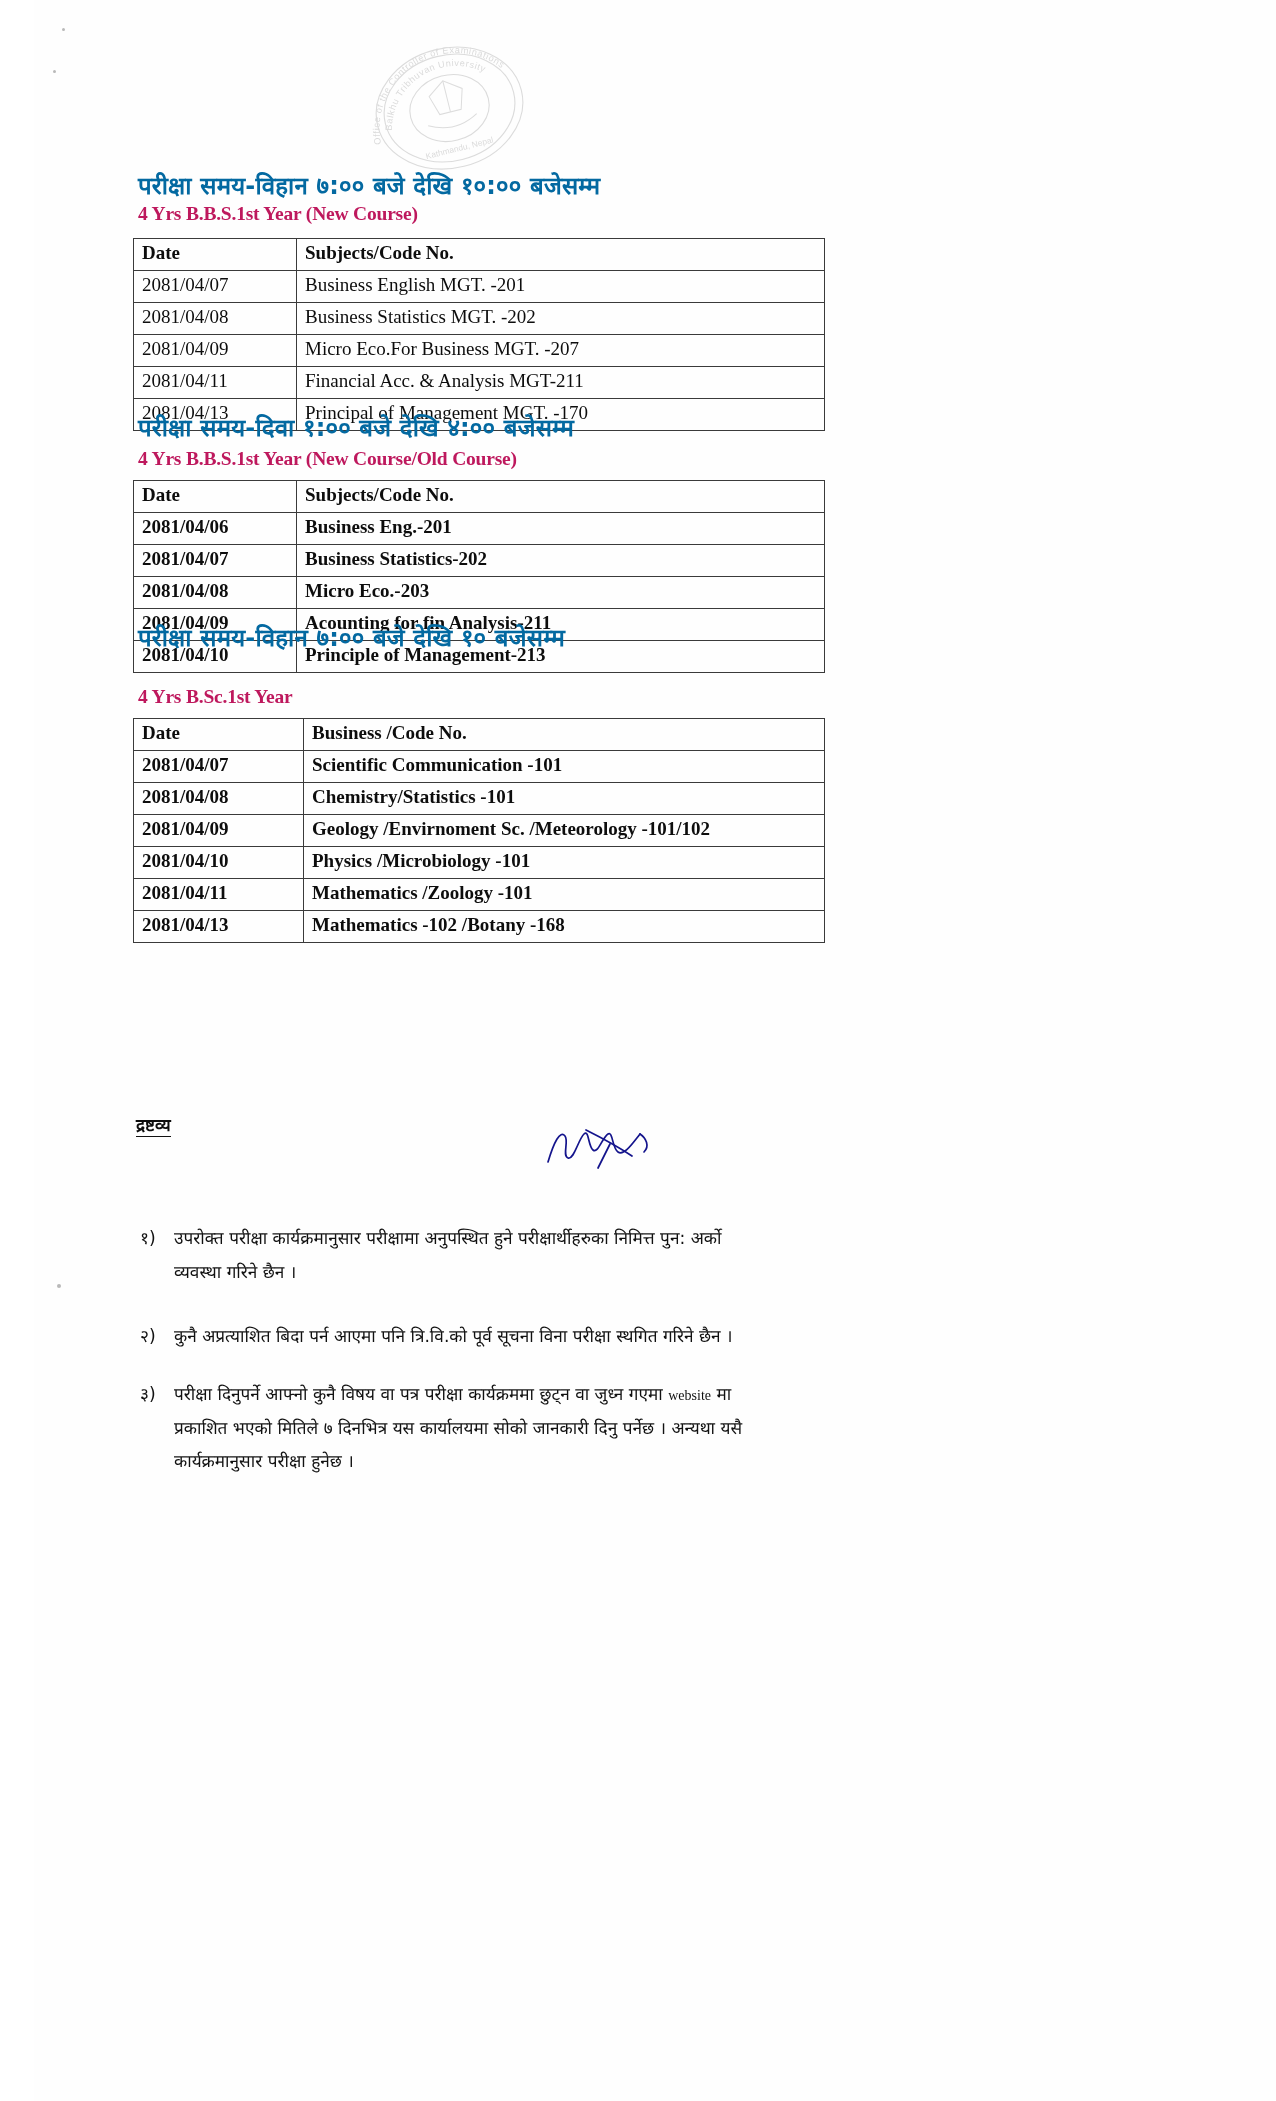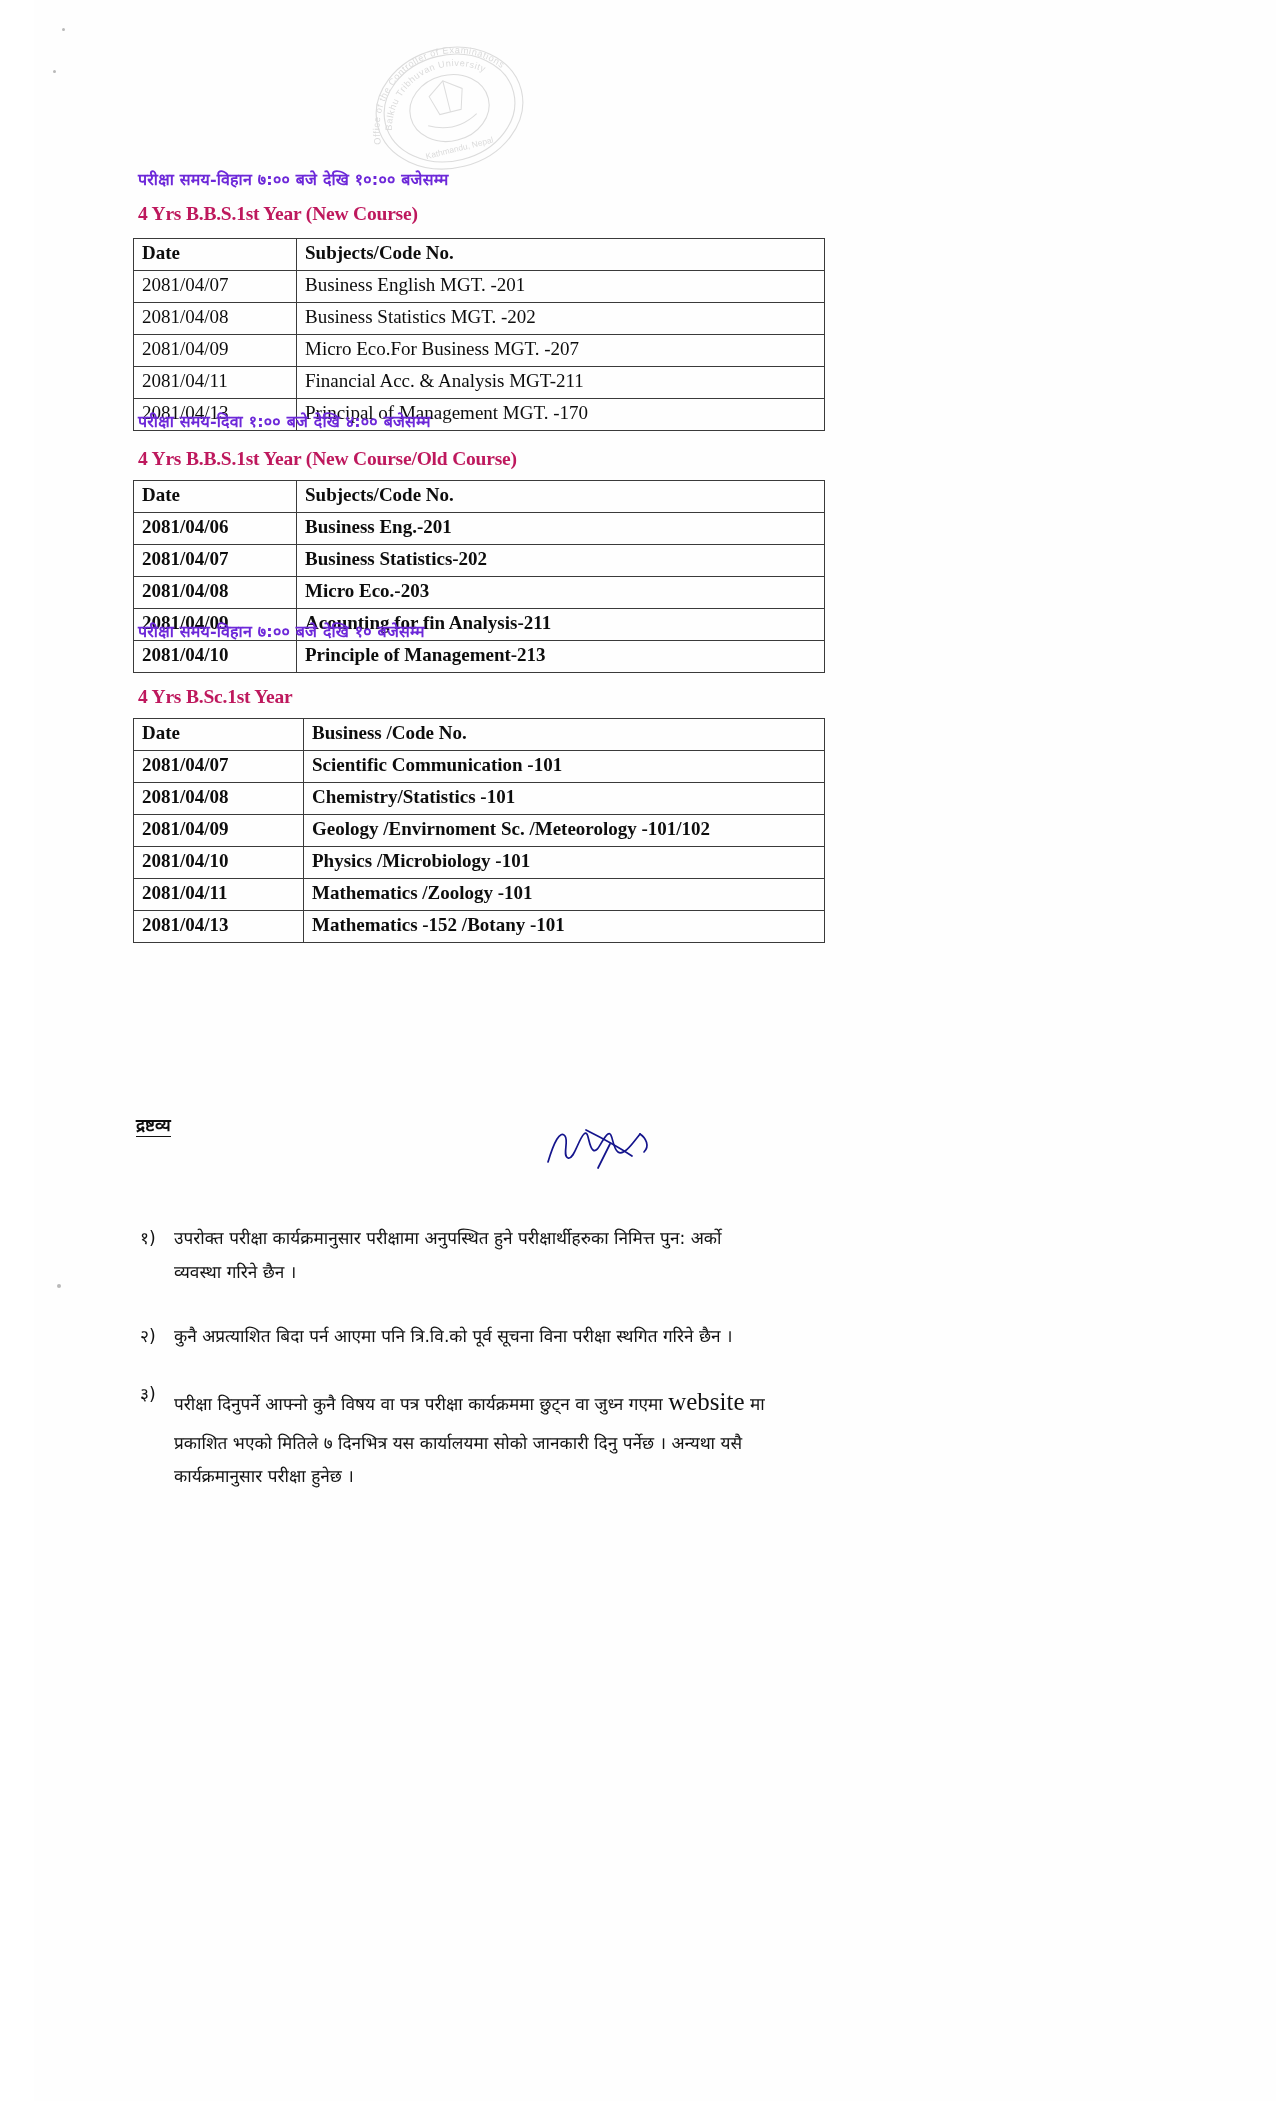--- a/index.html
+++ b/index.html
@@ -22,21 +22,21 @@
     opacity:.30;pointer-events:none;
   }
   .stamp svg{width:100%;height:100%;}
 
   
   .content{position:absolute;left:0;top:0;width:100%;}
 
   .time-line{
     position:absolute;
     font-family:"DejaVu Sans","Liberation Sans",sans-serif;
-    font-size:16px;font-weight:700;letter-spacing:.2px;color:#6d28d9;
+    font-size:24px;font-weight:700;letter-spacing:.2px;color:#0369a1;
     white-space:nowrap;
   }
   .course-title{
     position:absolute;
     font-family:"Liberation Serif","DejaVu Serif",serif;
     font-size:19.5px;font-weight:700;color:#be185d;white-space:nowrap;
     letter-spacing:-0.2px;
   }
 
   table.sched{
@@ -69,21 +69,21 @@
     line-height:1.1;
   }
   .note{
     position:absolute;
     font-family:"DejaVu Sans","Liberation Sans",sans-serif;
     font-size:17.2px;line-height:1.95;color:#111;
     text-align:justify;
   }
   .note .num{position:absolute;left:0;top:0;}
   .note .body{display:block;padding-left:34px;}
-  .note .body .ltn{font-family:"Liberation Serif",serif;font-size:25px;}
+  .note .body .ltn{font-family:"Liberation Serif",serif;font-size:14px;}
 
   .signature{
     position:absolute;left:540px;top:1122px;width:120px;height:56px;
     pointer-events:none;
   }
   .signature svg{width:100%;height:100%;}
 </style>
 </head>
 <body>
 
@@ -219,21 +219,21 @@
         <tr>
           <td class="date" style="width:153px;">2081/04/10</td>
           <td>Physics /Microbiology -101</td>
         </tr>
         <tr>
           <td class="date" style="width:153px;">2081/04/11</td>
           <td>Mathematics /Zoology -101</td>
         </tr>
         <tr>
           <td class="date" style="width:153px;">2081/04/13</td>
-          <td>Mathematics -152 /Botany -101</td>
+          <td>Mathematics -102 /Botany -168</td>
         </tr>
       </tbody>
     </table>
 
     <div class="note-head" style="left:136px;top:1116px;">द्रष्टव्य</div>
 
     <div class="note" style="left:140px;top:1222px;width:700px;">
       <span class="num">१)</span>
       <span class="body">
         <span>उपरोक्त परीक्षा कार्यक्रमानुसार परीक्षामा अनुपस्थित हुने परीक्षार्थीहरुका निमित्त पुन: अर्को</span><br>

